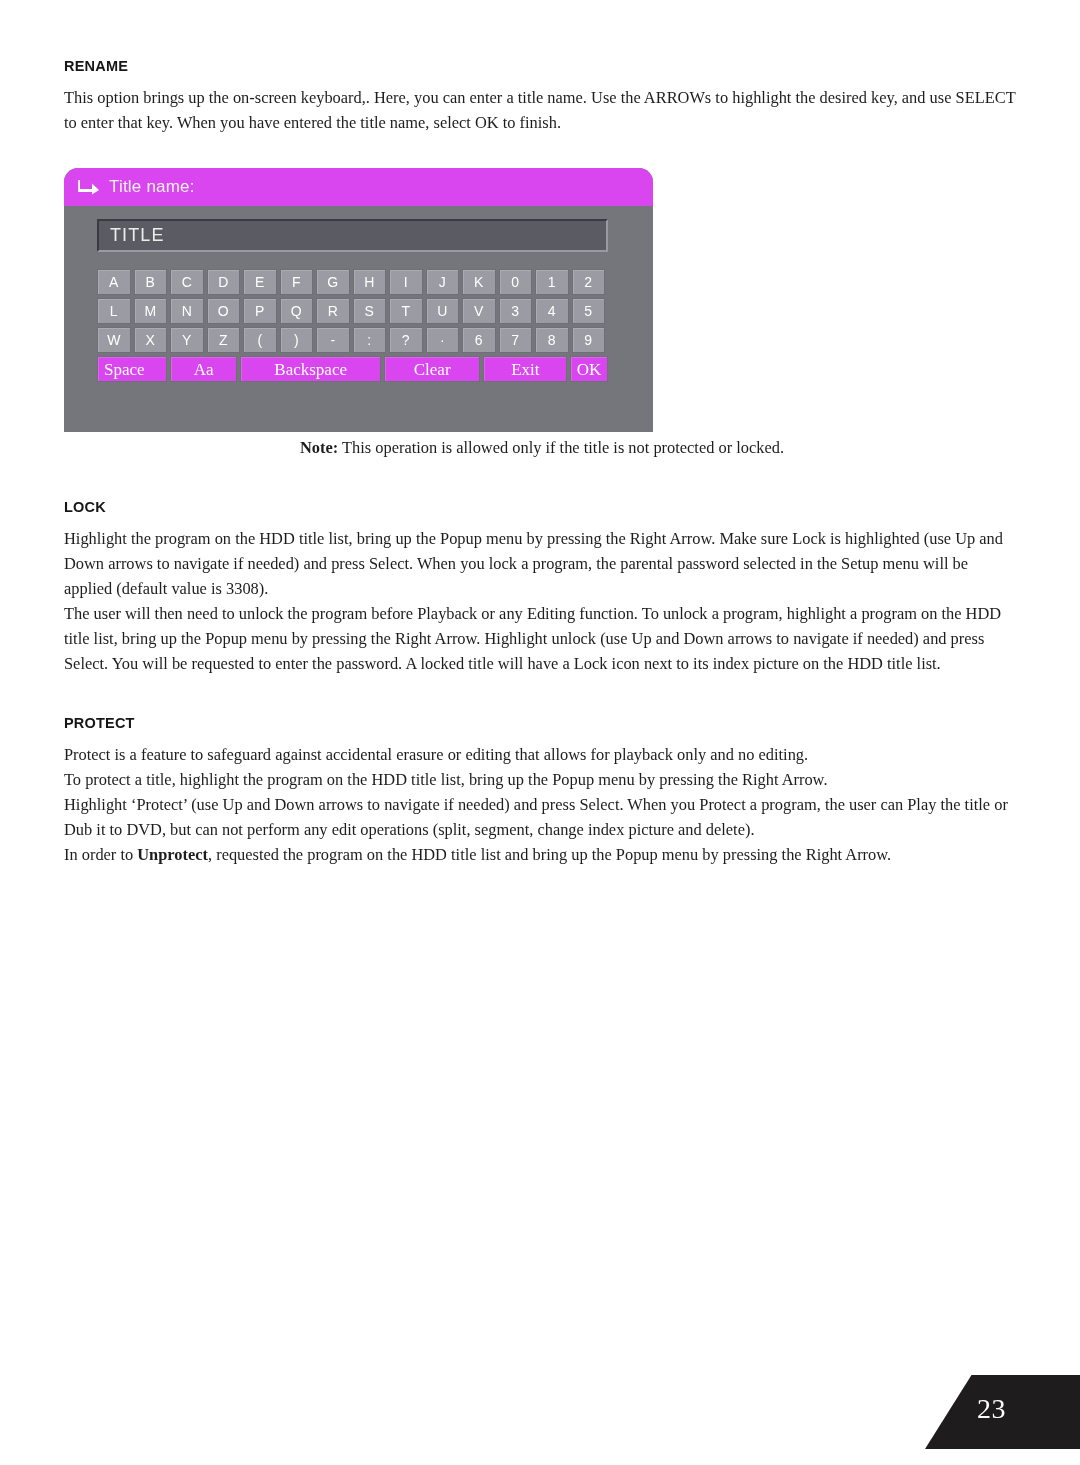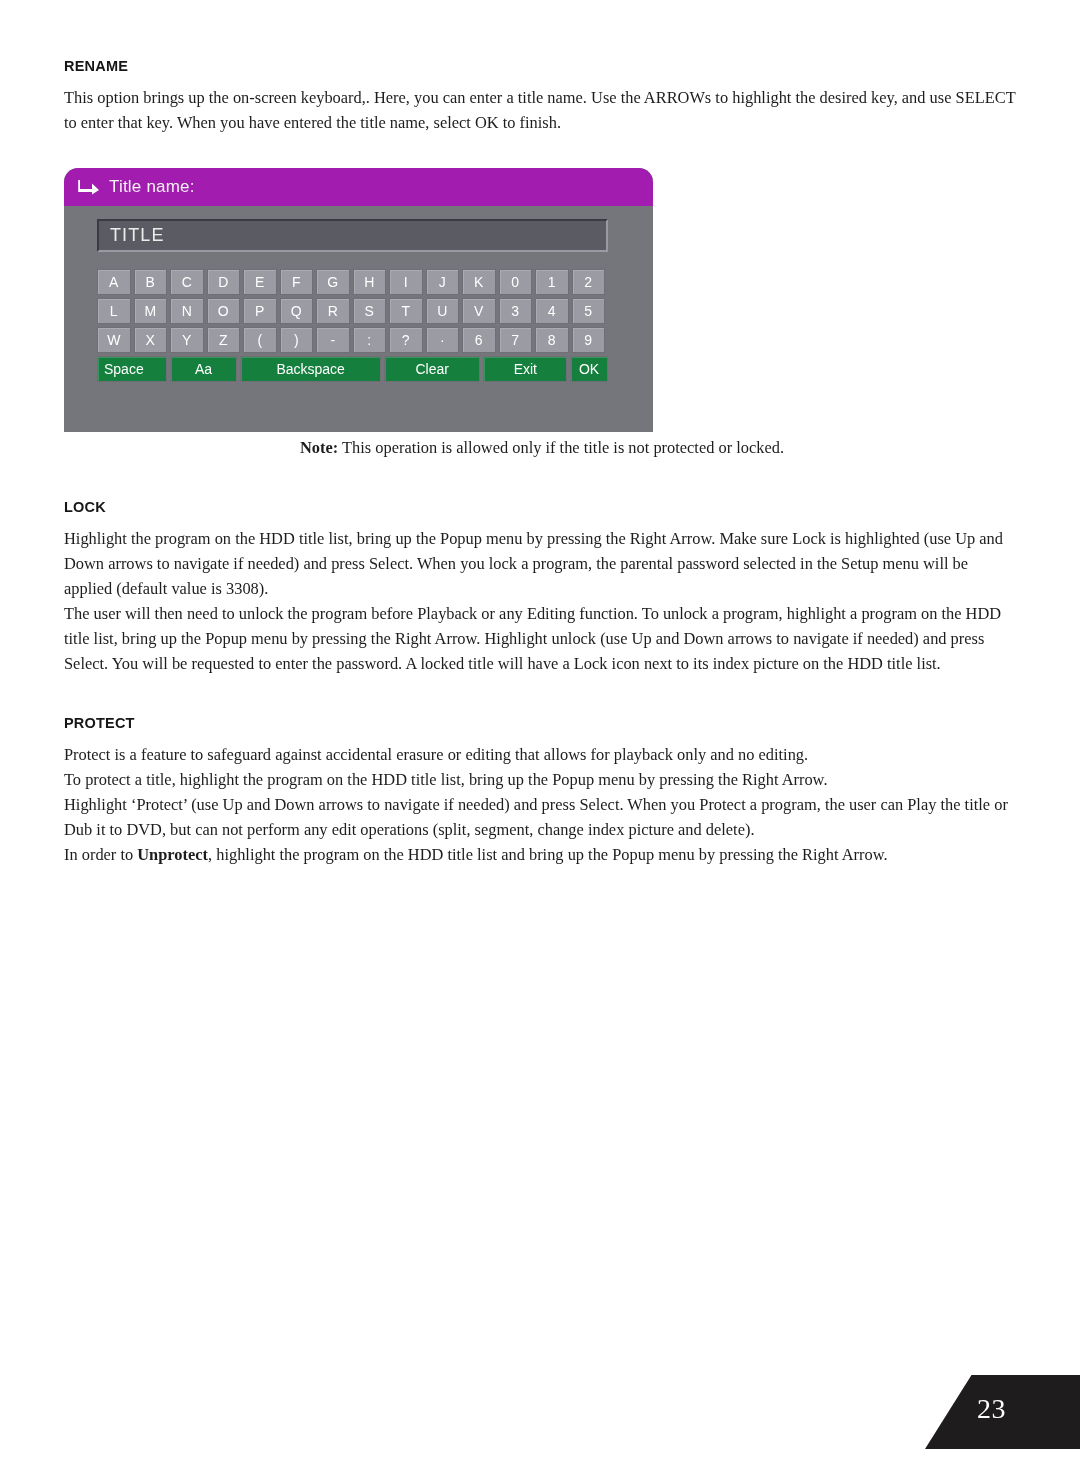--- a/index.html
+++ b/index.html
@@ -75,21 +75,21 @@
     width: 100%;
     height: 100%;
     background: #75757c;
     border-radius: 14px 14px 0 0;
     box-sizing: border-box;
     overflow: hidden;
   }
 
   .osk-titlebar {
     height: 38px;
-    background: #a21caf;
+    background: #d946ef;
     border-radius: 14px 14px 0 0;
     display: flex;
     align-items: center;
     padding: 0 0 0 14px;
     box-sizing: border-box;
   }
 
   .osk-title-icon {
     width: 22px;
     height: 16px;
@@ -158,26 +158,26 @@
   }
 
   .fn-row {
     display: flex;
     gap: 3px;
     margin-top: 3px;
   }
 
   .fkey {
     height: 26px;
-    background: #15803d;
+    background: #d946ef;
     border: 1px solid #6f6f77;
     box-sizing: border-box;
     color: #ffffff;
-    font-size: 14px;
-    font-family: Liberation Sans, sans-serif;
+    font-size: 17px;
+    font-family: Liberation Serif, serif;
     display: flex;
     align-items: center;
     justify-content: center;
     line-height: 1;
     box-shadow: inset 1px 1px 0 rgba(255,255,255,0.16);
   }
   .fkey.space     { width: 70px; justify-content: flex-start; padding-left: 6px; }
   .fkey.aa        { width: 68px; }
   .fkey.backspace { width: 141px; }
   .fkey.clear     { width: 97px; }
@@ -229,21 +229,21 @@
     <h2 class="section-heading">LOCK</h2>
     <p class="para">Highlight the program on the HDD title list, bring up the Popup menu by pressing the Right Arrow. Make sure Lock is highlighted (use Up and Down arrows to navigate if needed) and press Select. When you lock a program, the parental password selected in the Setup menu will be applied (default value is 3308).</p>
     <p class="para">The user will then need to unlock the program before Playback or any Editing function. To unlock a program, highlight a program on the HDD title list, bring up the Popup menu by pressing the Right Arrow. Highlight unlock (use Up and Down arrows to navigate if needed) and press Select. You will be requested to enter the password. A locked title will have a Lock icon next to its index picture on the HDD title list.</p>
 
     <div class="block-gap-lg"></div>
 
     <h2 class="section-heading">PROTECT</h2>
     <p class="para">Protect is a feature to safeguard against accidental erasure or editing that allows for playback only and no editing.</p>
     <p class="para">To protect a title, highlight the program on the HDD title list, bring up the Popup menu by pressing the Right Arrow.</p>
     <p class="para">Highlight ‘Protect’ (use Up and Down arrows to navigate if needed) and press Select. When you Protect a program, the user can Play the title or Dub it to DVD, but can not perform any edit operations (split, segment, change index picture and delete).</p>
-    <p class="para"><span>In order to </span><span class="bold">Unprotect</span><span>, highlight the program on the HDD title list and bring up the Popup menu by pressing the Right Arrow.</span></p>
+    <p class="para"><span>In order to </span><span class="bold">Unprotect</span><span>, requested the program on the HDD title list and bring up the Popup menu by pressing the Right Arrow.</span></p>
   </div>
 
   <div class="osk-wrap">
     <div class="osk">
 
       <div class="osk-titlebar">
         <svg class="osk-title-icon" viewBox="0 0 22 16">
           <path d="M2 1 L2 10 L14 10 L14 4.5 L21 11 L14 15.5 L14 13 L0.2 13 L0.2 1 Z" fill="#ffffff"></path>
         </svg>
         <span class="osk-title-text">Title name:</span>

